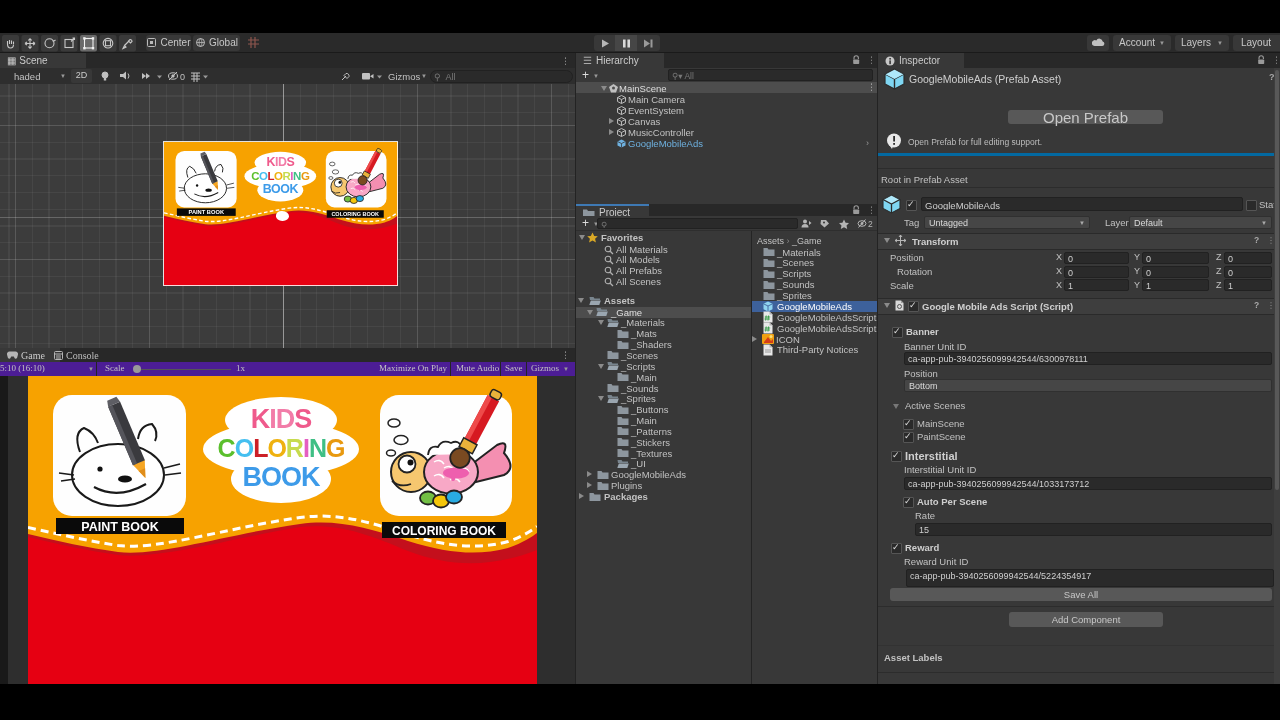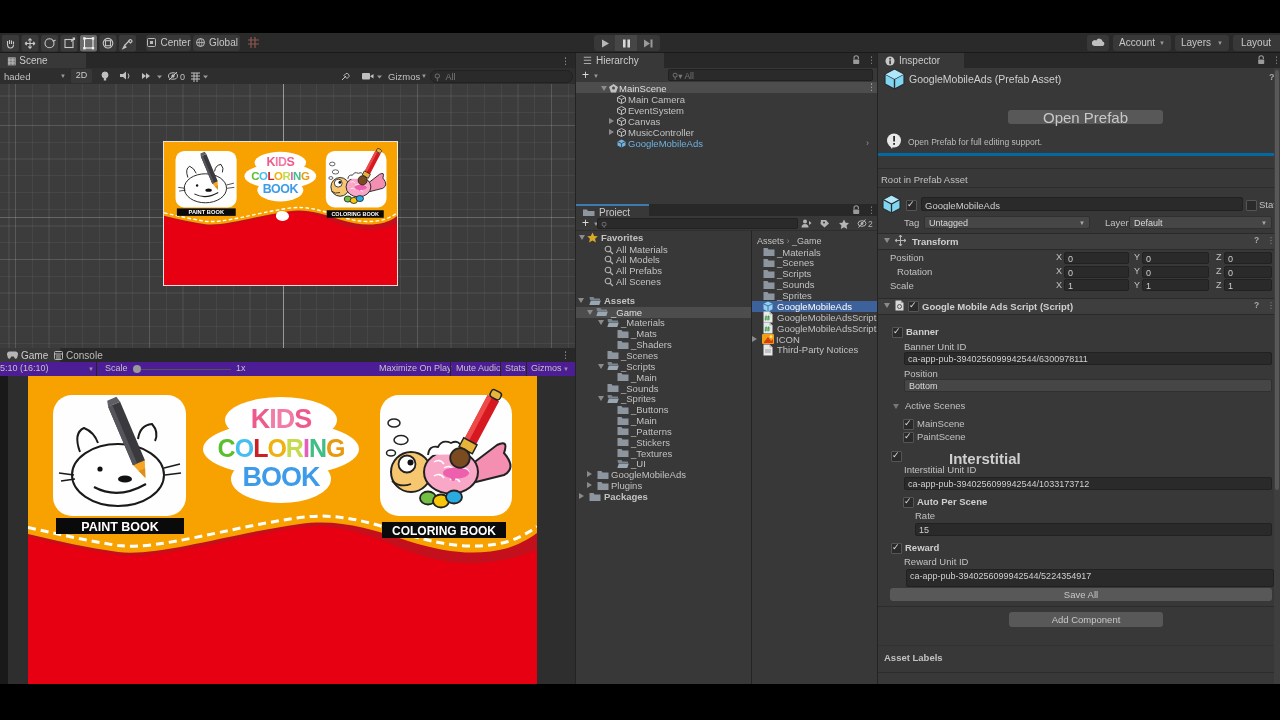--- a/index.html
+++ b/index.html
@@ -94,21 +94,21 @@
   <div class="btn abs" style="left:1113px;top:1.5px;width:58px;height:16.5px;justify-content:space-between;padding:0 6px;box-sizing:border-box;">Account<span style="font-size:6px;color:#999">▼</span></div>
   <div class="btn abs" style="left:1175px;top:1.5px;width:54px;height:16.5px;justify-content:space-between;padding:0 6px;box-sizing:border-box;">Layers<span style="font-size:6px;color:#999">▼</span></div>
   <div class="btn abs" style="left:1233px;top:1.5px;width:60px;height:16.5px;justify-content:flex-start;padding:0 8px;box-sizing:border-box;">Layout</div>
 </div>
 
 <div class="abs" style="left:0;top:53px;width:576px;height:295px;" id="sceneview">
   <div class="abs tabstrip" style="left:0;top:0;width:576px;height:15px;"></div>
   <div class="abs tab" style="left:0;top:0;width:72px;">▦&nbsp;Scene</div>
   <div class="abs" style="left:561px;top:3px;color:#aaa;font-size:9px;">⋮</div>
   <div class="abs" style="left:0;top:15px;width:576px;height:16px;background:#2e2e2e;border-bottom:1px solid #242424;" id="scenetoolbar">
-    <div class="abs txt" style="left:4px;top:2.5px;">haded</div>
+    <div class="abs txt" style="left:14px;top:2.5px;">haded</div>
     <div class="abs" style="left:60px;top:5px;font-size:6px;color:#999">▼</div>
     <div class="abs" style="left:71px;top:1px;width:21px;height:13.5px;background:#383838;border-radius:2px;color:#ccc;font-size:9px;text-align:center;line-height:13.5px;">2D</div>
     <svg class="abs" style="left:99px;top:1.5px" width="130" height="13">
       <g fill="#c0c0c0" stroke="#c0c0c0">
         <circle cx="6" cy="5" r="3" fill="#c0c0c0"></circle>
           <rect x="4.8" y="8" width="2.4" height="2.5" stroke="none"></rect>
         <path d="M24,4 l3,-2.5 v8 l-3,-2.5 h-3 v-3 Z" stroke="none"></path>
           <path d="M29,3.5 a4,4 0 0 1 0,5" fill="none" stroke-width="1"></path>
         <path d="M43,3 l4,3 -4,3 Z M47,3 l4,3 -4,3 Z" stroke="none"></path>
       </g>
@@ -146,21 +146,21 @@
       background-position:15px 41px,15px 41px,15px 41px,15px 41px;"></div>
     <div class="abs" style="left:283px;top:0;width:1px;height:264px;background:rgba(255,255,255,.38);"></div>
     <div class="abs" style="left:0;top:133px;width:576px;height:1px;background:rgba(255,255,255,.22);"></div>
     <svg class="abs" style="left:164px;top:58px;" width="234" height="144" viewBox="0 0 509 308" preserveAspectRatio="none">
         <use href="#art"></use>
       </svg>
     <div class="abs" style="left:163px;top:57px;width:235px;height:145px;border:1px solid rgba(255,255,255,.85);box-sizing:border-box;"></div>
     <div class="abs" style="left:276px;top:127px;width:13px;height:10px;background:#fff;border-radius:45% 55% 50% 50%;"></div>
   </div>
 </div>
-<div class="abs" style="left:0;top:348px;width:576px;height:336px;" id="gameview">
+<div class="abs" style="left:0;top:348px;width:576px;height:336px;font-family:Liberation Serif, serif;" id="gameview">
   <div class="abs tabstrip" style="left:0;top:0;width:576px;height:14px;"></div>
   <div class="abs tab" style="left:0;top:0;width:46px;height:14px;">
     <svg width="11" height="8" style="margin-right:3px">
         <path d="M2.5,.5 h6 a2.5,2.5 0 0 1 2.5,3 l-.8,3 a1.5,1.5 0 0 1 -2.8,.3 l-.6,-1.3 h-2.6 l-.6,1.3 a1.5,1.5 0 0 1 -2.8,-.3 l-.8,-3 a2.5,2.5 0 0 1 2.5,-3 Z" fill="#b5b5b5"></path>
       </svg>Game</div>
   <div class="abs" style="left:48px;top:0px;height:14px;display:flex;align-items:center;color:#bdbdbd;font-size:10px;padding:0 6px;justify-content:center;">
     <svg width="9" height="9" style="margin-right:3px">
         <rect x=".5" y=".5" width="8" height="8" rx="1" fill="none" stroke="#b5b5b5"></rect>
         <path d="M.5,3 h8 M2,5 h5 M2,7 h5" stroke="#b5b5b5"></path>
       </svg>Console</div>
@@ -170,21 +170,21 @@
     <div class="abs" style="left:88px;top:4px;font-size:6px;color:#999">▼</div>
     <div class="abs" style="left:96px;top:0;width:1px;height:14px;background:#242424;"></div>
     <div class="abs txt" style="left:105px;top:1px;font-size:9px;">Scale</div>
     <div class="abs" style="left:133px;top:3px;width:8px;height:8px;border-radius:50%;background:#999;"></div>
     <div class="abs" style="left:141px;top:6.5px;width:90px;height:1px;background:#555;"></div>
     <div class="abs txt" style="left:236px;top:1px;font-size:9px;">1x</div>
     <div class="abs txt" style="left:379px;top:1px;font-size:9px;">Maximize On Play</div>
     <div class="abs" style="left:450px;top:0;width:1px;height:14px;background:#242424;"></div>
     <div class="abs txt" style="left:456px;top:1px;font-size:9px;">Mute Audio</div>
     <div class="abs" style="left:500px;top:0;width:1px;height:14px;background:#242424;"></div>
-    <div class="abs txt" style="left:505px;top:1px;font-size:9px;">Stats</div>
+    <div class="abs txt" style="left:505px;top:1px;font-size:9px;">Save</div>
     <div class="abs" style="left:526px;top:0;width:1px;height:14px;background:#242424;"></div>
     <div class="abs txt" style="left:531px;top:1px;font-size:9px;">Gizmos</div>
     <div class="abs" style="left:563px;top:4px;font-size:6px;color:#999">▼</div>
   </div>
   <div class="abs" style="left:0;top:28px;width:576px;height:308px;background:#2e2e2e;" id="gamebody">
     <div class="abs" style="left:0;top:0;width:8px;height:308px;background:#191919;"></div>
     <svg class="abs" style="left:28px;top:0;" width="509" height="308" viewBox="0 0 509 308">
         <use href="#art"></use>
       </svg>
   </div>
@@ -537,21 +537,21 @@
   <div class="ddown abs" style="left:26px;top:326px;width:368px;height:12.5px;background:#464646;">Bottom</div>
 
   <div class="abs arrow-d" style="left:15px;top:351px;border-top-color:#777;"></div>
   <div class="abs" style="left:27px;top:347px;color:#c2c2c2;font-size:9.5px;">Active Scenes</div>
   <div class="cb on abs" style="left:25px;top:366px;"></div>
   <div class="abs" style="left:39px;top:365px;color:#c2c2c2;font-size:9.5px;">MainScene</div>
   <div class="cb on abs" style="left:25px;top:379px;"></div>
   <div class="abs" style="left:39px;top:378px;color:#c2c2c2;font-size:9.5px;">PaintScene</div>
 
   <div class="cb on abs" style="left:13px;top:398px;"></div>
-  <div class="abs bold" style="left:27px;top:397px;color:#cfcfcf;font-size:15px;margin-left:44px;">Interstitial</div>
+  <div class="abs bold" style="left:27px;top:397px;color:#cfcfcf;font-size:11px;">Interstitial</div>
   <div class="abs" style="left:26px;top:411px;color:#c2c2c2;font-size:9.5px;">Interstitial Unit ID</div>
   <div class="field abs" style="left:26px;top:424px;width:368px;height:12.5px;">ca-app-pub-3940256099942544/1033173712</div>
   <div class="cb on abs" style="left:25px;top:444px;"></div>
   <div class="abs bold" style="left:39px;top:443px;color:#cfcfcf;font-size:9.5px;">Auto Per Scene</div>
   <div class="abs" style="left:37px;top:457px;color:#c2c2c2;font-size:9.5px;">Rate</div>
   <div class="field abs" style="left:37px;top:470px;width:357px;height:12.5px;">15</div>
 
   <div class="cb on abs" style="left:13px;top:490px;"></div>
   <div class="abs bold" style="left:27px;top:489px;color:#cfcfcf;font-size:9.5px;">Reward</div>
   <div class="abs" style="left:26px;top:503px;color:#c2c2c2;font-size:9.5px;">Reward Unit ID</div>

